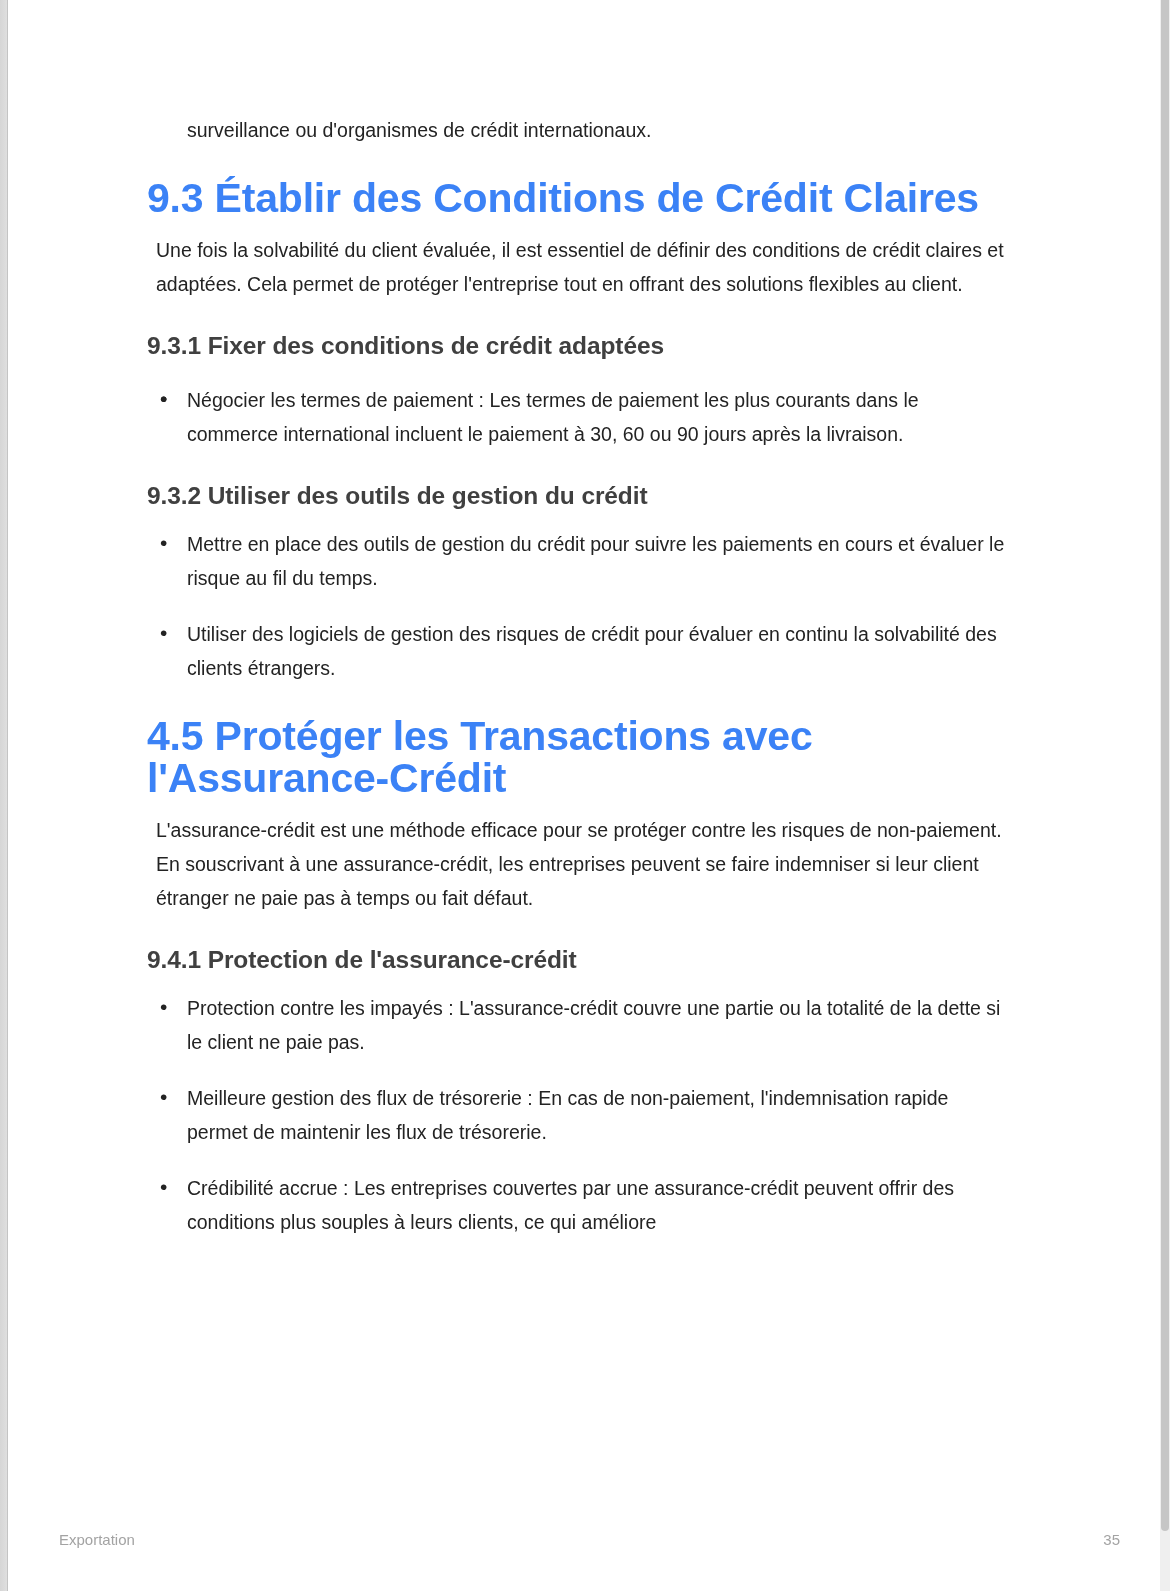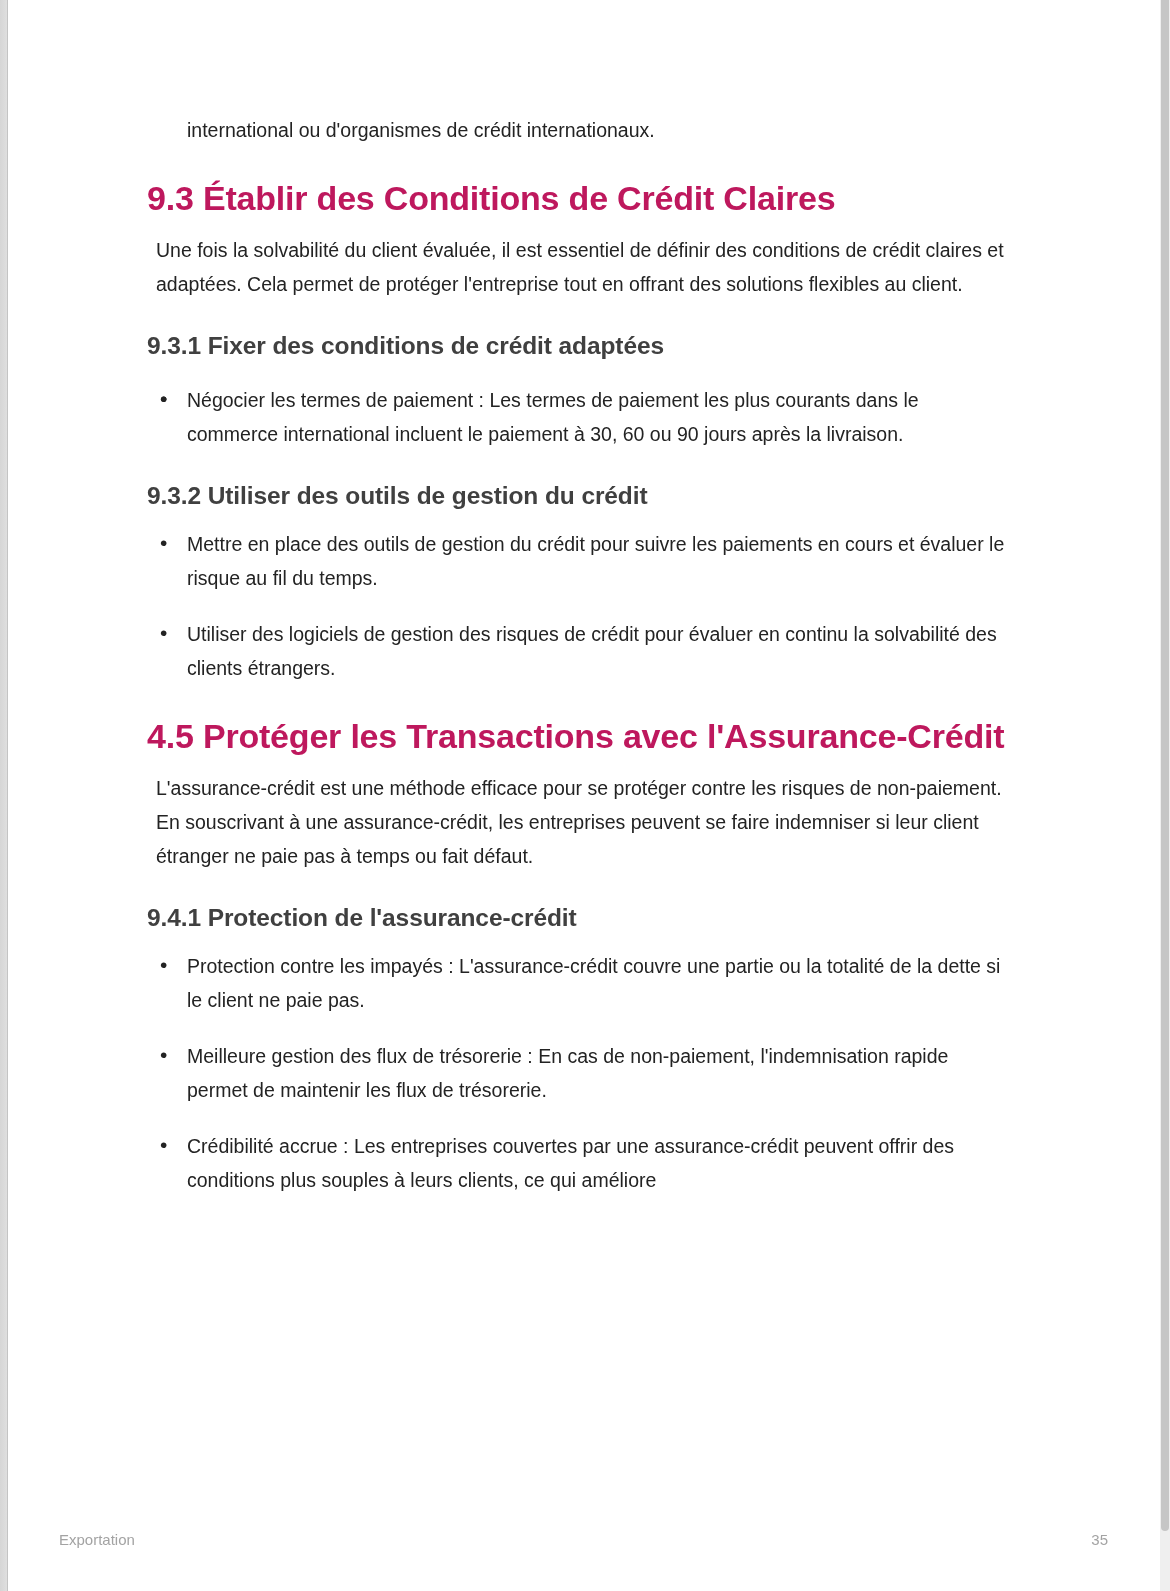--- a/index.html
+++ b/index.html
@@ -44,26 +44,26 @@
   .body-text {
     font-size: 19.5px;
     line-height: 34px;
     margin: 14px 0 0 9px;
     color: #232323;
   }
   .continuation {
     margin: 0 0 0 40px;
   }
   h1 {
-    font-size: 34px;
+    font-size: 41px;
     line-height: 42px;
     font-weight: 700;
     letter-spacing: -0.2px;
     margin: 30px 0 0 0;
-    color: #be185d;
+    color: #3b82f6;
   }
   h2 {
     font-size: 24.5px;
     line-height: 30px;
     font-weight: 700;
     letter-spacing: -0.1px;
     margin: 30px 0 0 0;
     color: #404040;
   }
   ul.bullets {
@@ -82,36 +82,36 @@
   .dot {
     position: absolute;
     left: 13px; top: -1px;
     font-size: 21px;
     color: #232323;
   }
 
   
   .page-footer {
     position: absolute;
-    left: 59px; right: 62px; top: 1531px;
+    left: 59px; right: 50px; top: 1531px;
     display: flex;
     justify-content: space-between;
     align-items: flex-end;
     font-size: 15px;
     color: #a3a3a3;
   }
 </style>
 </head>
 <body>
 
 <div class="left-edge"></div>
 
 <main class="content">
 
-  <p class="body-text continuation">international ou d'organismes de crédit internationaux.</p>
+  <p class="body-text continuation">surveillance ou d'organismes de crédit internationaux.</p>
 
   <h1>9.3 Établir des Conditions de Crédit Claires</h1>
 
   <p class="body-text">Une fois la solvabilité du client évaluée, il est essentiel de définir des conditions de crédit claires et adaptées. Cela permet de protéger l'entreprise tout en offrant des solutions flexibles au client.</p>
 
   <h2>9.3.1 Fixer des conditions de crédit adaptées</h2>
 
   <ul class="bullets">
     <li>
       <span class="dot">•</span>

